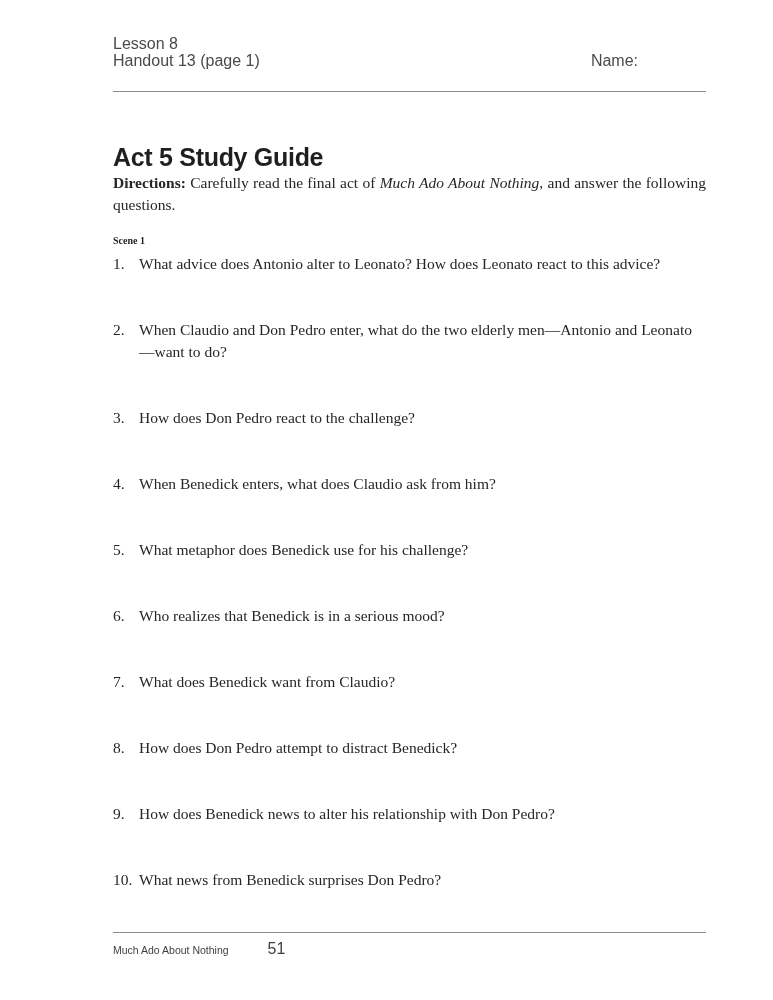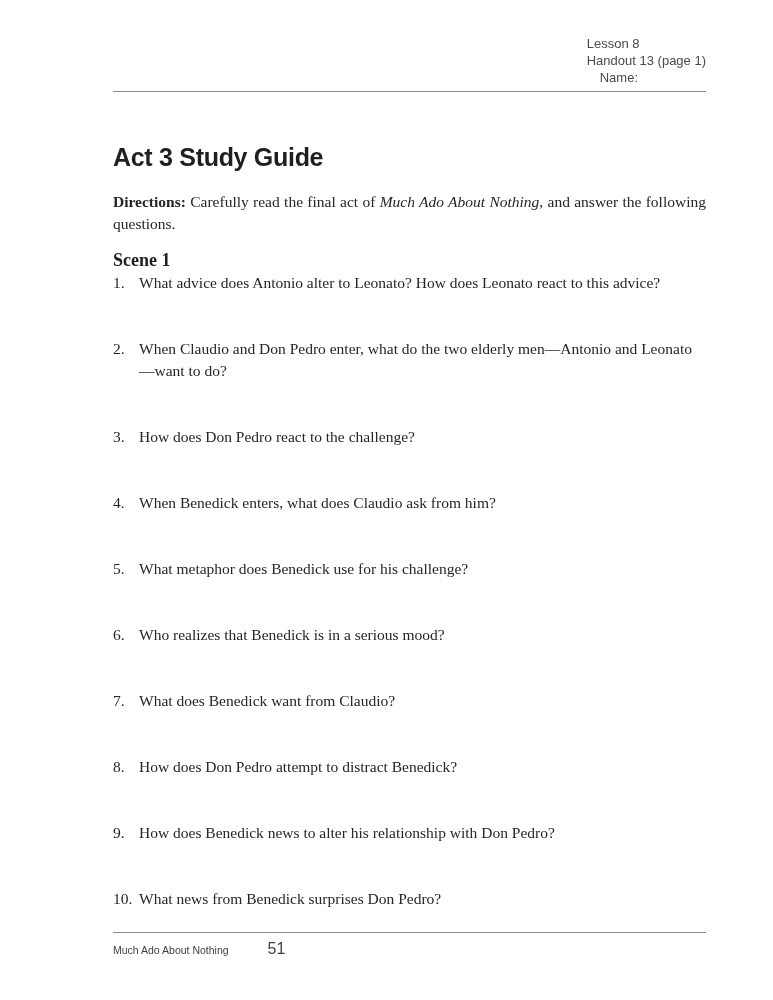--- a/index.html
+++ b/index.html
@@ -18,52 +18,51 @@
     right: 67px;
     top: 0;
   }
   
   .header {
     margin-top: 35px;
     display: flex;
     justify-content: space-between;
     align-items: flex-end;
     border-bottom: 1.5px solid #8e8e8e;
-    padding-bottom: 5px;
+    padding-bottom: 22px;
     font-family: "Liberation Sans", sans-serif;
-    font-size: 13px;
+    font-size: 16px;
     color: #4a4a4a;
-    flex-direction: column;
   }
   .header-left div { line-height: 17px; }
   .header-right { margin-right: 68px; line-height: 17px; }
   
   .doc-title {
     margin-top: 52px;
     font-family: "Liberation Sans", sans-serif;
     font-weight: 700;
     font-size: 25px;
     letter-spacing: -0.3px;
     line-height: 27px;
     color: #1f1f1f;
   }
   
   .directions {
-    margin-top: 20px;
+    margin-top: 1px;
     font-size: 15.5px;
     line-height: 22px;
     text-align: justify;
   }
   .bold { font-weight: 700; }
   .italic { font-style: italic; }
   
   .scene-heading {
     margin-top: 15px;
     font-weight: 700;
-    font-size: 18px;
+    font-size: 10px;
     line-height: 20px;
     color: #1f1f1f;
   }
   
   .questions { margin-top: 2px; }
   .question {
     display: flex;
     font-size: 15.5px;
     line-height: 22px;
     margin-bottom: 44px;
@@ -95,21 +94,21 @@
 <div class="page">
 
   <div class="header">
     <div class="header-left">
       <div>Lesson 8</div>
       <div>Handout 13 (page 1)</div>
     </div>
     <div class="header-right">Name:</div>
   </div>
 
-  <h1 class="doc-title">Act 3 Study Guide</h1>
+  <h1 class="doc-title">Act 5 Study Guide</h1>
 
   <p class="directions">
     <span class="bold">Directions:</span><span> Carefully read the final act of </span><span class="italic">Much Ado About Nothing</span><span>, and answer the following questions.</span>
   </p>
 
   <div class="scene-heading">Scene 1</div>
 
   <div class="questions">
     <div class="question">
       <span class="qnum">1.</span>

